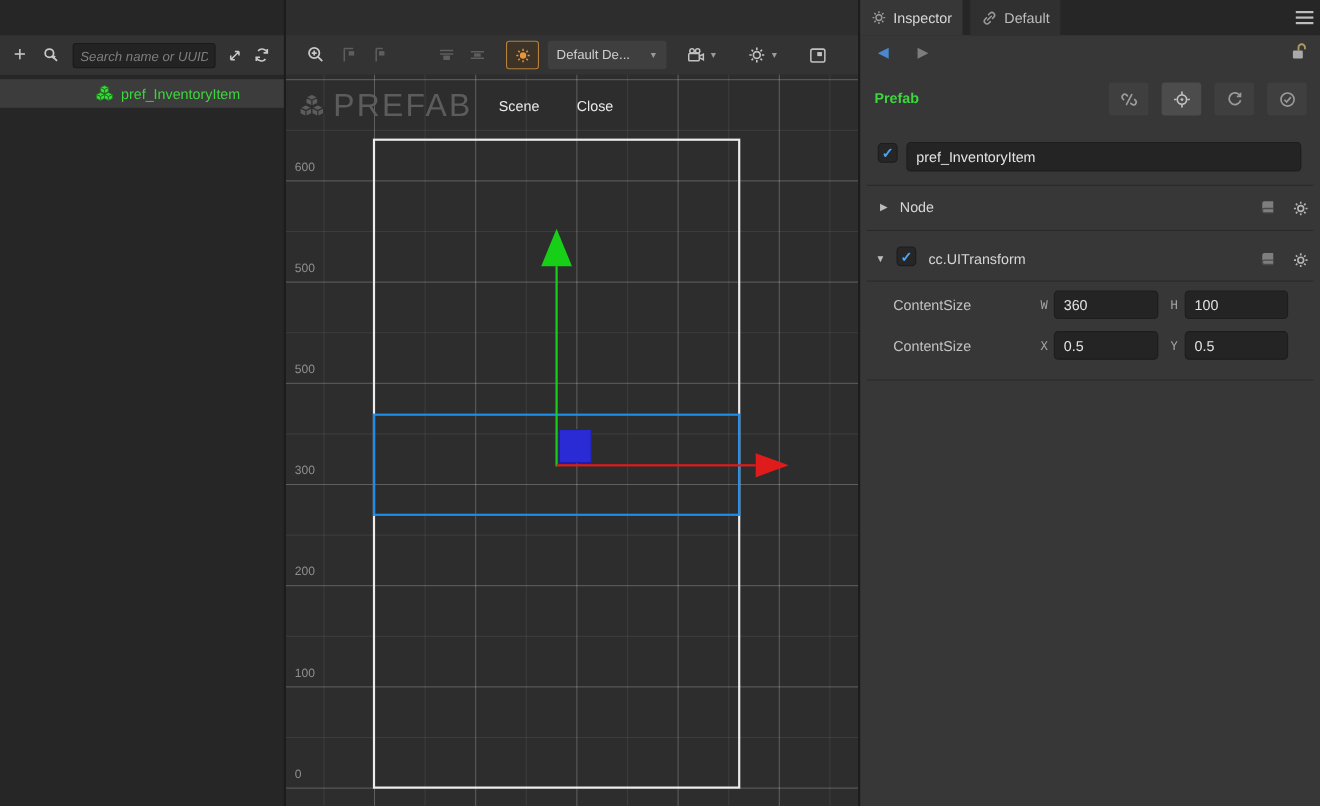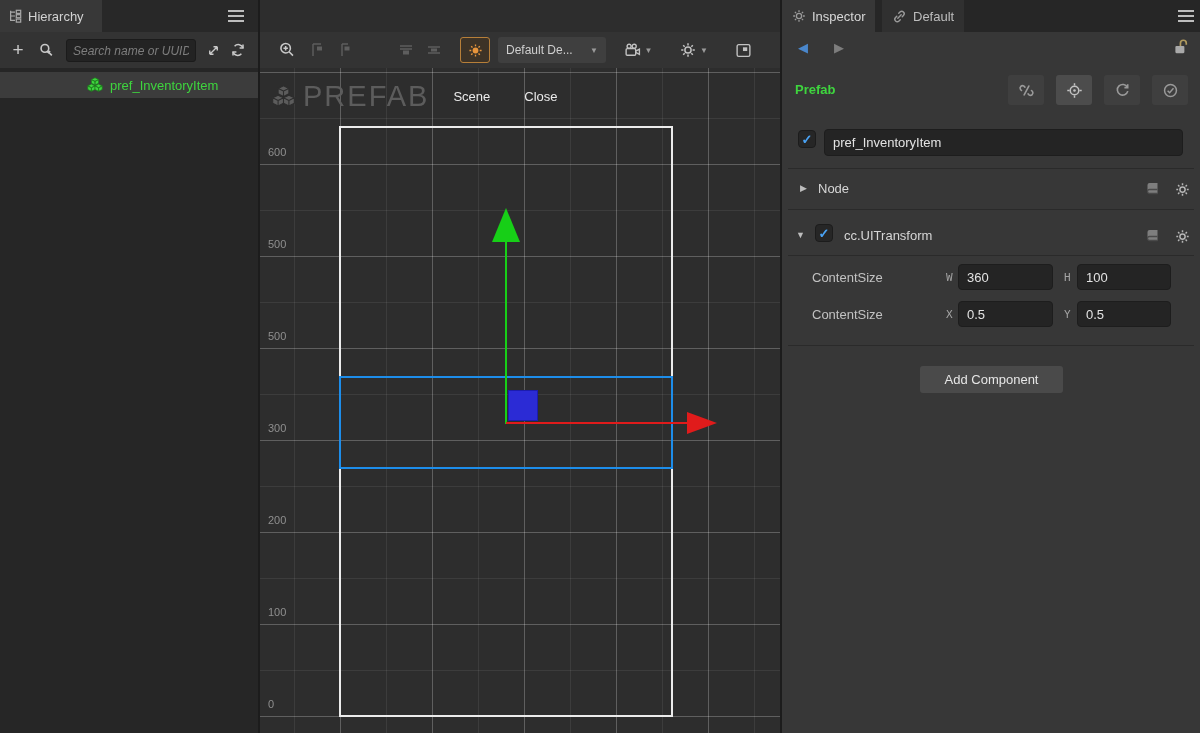--- a/index.html
+++ b/index.html
@@ -82,38 +82,20 @@
   .axis-tag{position:absolute;font-size:11px;color:#a3a3a3;font-family:"DejaVu Sans Mono",monospace;}
   #add-comp{position:absolute;left:138px;top:366px;width:143px;height:27px;background:#4a4a4a;border-radius:3px;
       border:none;color:#e6e6e6;font-size:13px;cursor:pointer;font-family:"Liberation Sans",sans-serif;}
 </style>
 </head>
 <body>
 
 <div id="app">
 
   <div id="hierarchy" class="panel">
-    <div class="tabbar">
-      <div class="tab">
-        <span class="ico">
-          <svg width="14" height="14" viewBox="0 0 16 16" fill="none" stroke="#a8a8a8" stroke-width="1.4">
-            <path d="M3 2v11h5M3 8h5M3 3.5h5"></path>
-              <rect x="9.5" y="1.5" width="5" height="3.5"></rect>
-              <rect x="9.5" y="6.5" width="5" height="3.5"></rect>
-              <rect x="9.5" y="11.5" width="5" height="3.5"></rect>
-          </svg>
-        </span>
-        <span>Hierarchy</span>
-      </div>
-      <div class="hamburger" style="left:228px;">
-          <i></i>
-          <i></i>
-          <i></i>
-        </div>
-    </div>
     <div class="toolbar">
       <div class="toolbtn" style="left:6px;font-size:19px;">
         <span>+</span>
       </div>
       <div class="toolbtn" style="left:34px;">
         <span class="ico">
           <svg width="17" height="17" viewBox="0 0 16 16" fill="none" stroke="#c9c9c9" stroke-width="1.5">
             <circle cx="6.5" cy="6" r="3.6"></circle>
               <path d="M9.2 8.8L13 12.6"></path>
               <path d="M11.5 5.5l2 2 2-2" transform="translate(-1,4) scale(0.8)" stroke-width="1.8"></path>
@@ -376,16 +358,15 @@
     <div>
       <span class="prop-label" style="top:307px;">ContentSize</span>
       <span class="axis-tag" style="left:164px;top:308px;">X</span>
       <input class="num-input" style="position: absolute; left: 176px; top: 301px; width: 95px; height: 26px;" value="0.5">
       <span class="axis-tag" style="left:282px;top:308px;">Y</span>
       <input class="num-input" style="position: absolute; left: 295px; top: 301px; width: 94px; height: 26px;" value="0.5">
     </div>
 
     <div class="divider" style="top:345px;"></div>
 
-    <button id="add-comp">Add Component</button>
   </div>
 
 </div>
 
 </body></html>

